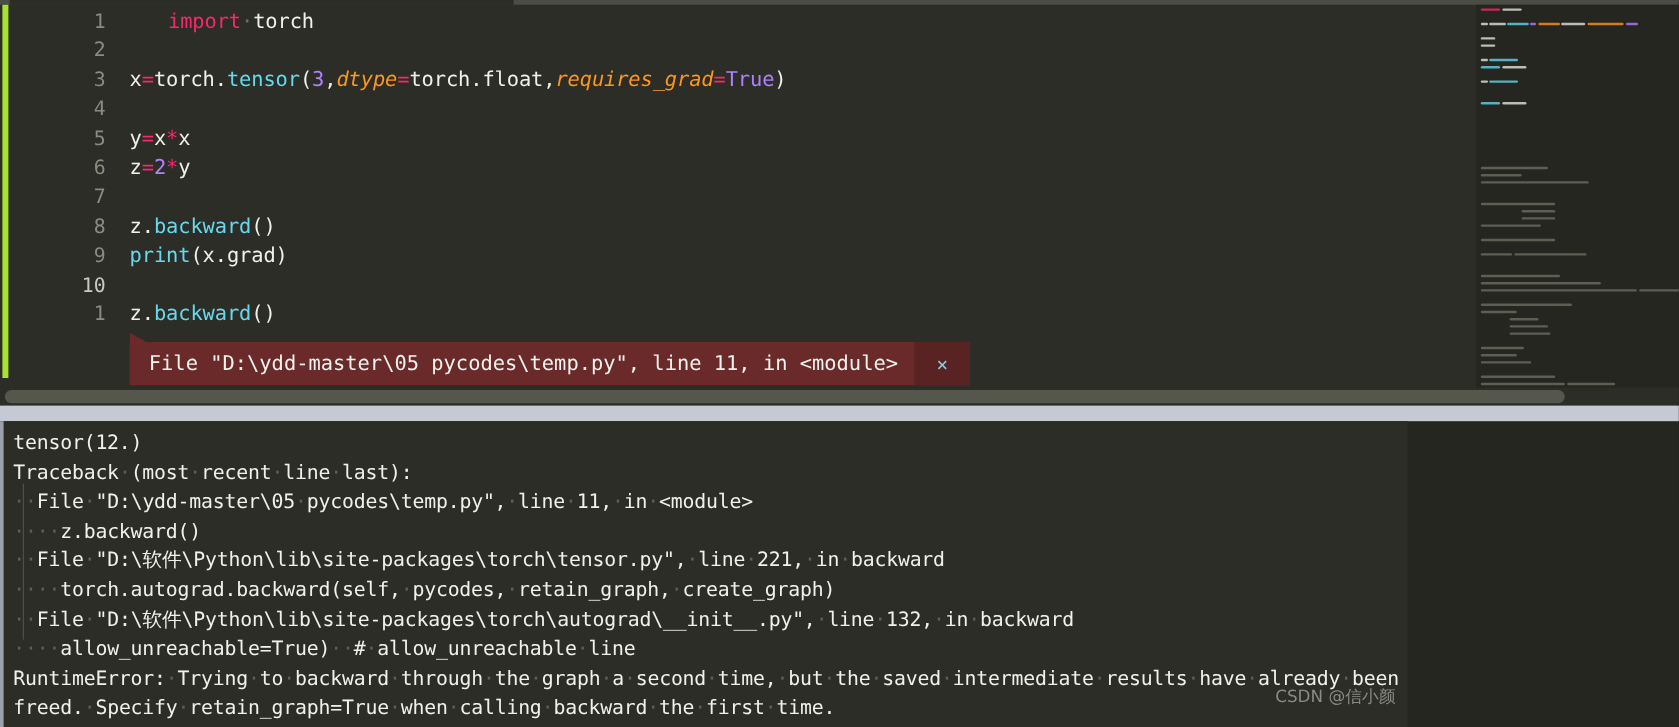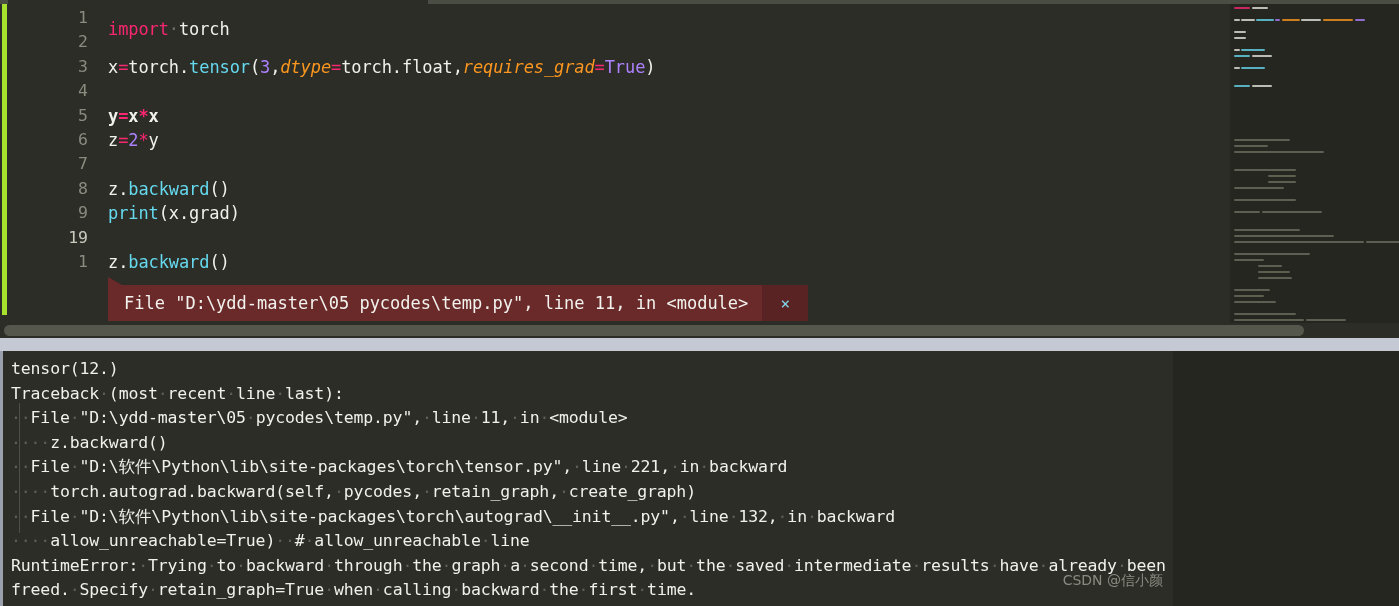--- a/index.html
+++ b/index.html
@@ -227,30 +227,30 @@
   <div id="gutter">
       <div class="line-num" style="top: 0px;">1</div>
       <div class="line-num" style="top: 24.4px;">2</div>
       <div class="line-num" style="top: 48.8px;">3</div>
       <div class="line-num" style="top: 73.2px;">4</div>
       <div class="line-num" style="top: 97.6px;">5</div>
       <div class="line-num" style="top: 122px;">6</div>
       <div class="line-num" style="top: 146.4px;">7</div>
       <div class="line-num" style="top: 170.8px;">8</div>
       <div class="line-num" style="top: 195.2px;">9</div>
-      <div class="line-num current" style="top: 219.6px;">19</div>
+      <div class="line-num current" style="top: 219.6px;">10</div>
       <div class="line-num" style="top: 244px;">1</div>
     </div>
 
   <div id="code-area">
-      <div class="code-line" style="top: 11px;"><span class="tk-kw">import</span><span class="tk-dot">·</span><span class="tk-plain">torch</span></div>
+      <div class="code-line" style="top: 0px; margin-left: 32px;"><span class="tk-kw">import</span><span class="tk-dot">·</span><span class="tk-plain">torch</span></div>
       <div class="code-line" style="top: 24.4px;"></div>
       <div class="code-line" style="top: 48.8px;"><span class="tk-plain">x</span><span class="tk-op">=</span><span class="tk-plain">torch</span><span class="tk-plain">.</span><span class="tk-fn">tensor</span><span class="tk-plain">(</span><span class="tk-num">3</span><span class="tk-plain">,</span><span class="tk-param">dtype</span><span class="tk-op">=</span><span class="tk-plain">torch</span><span class="tk-plain">.</span><span class="tk-plain">float</span><span class="tk-plain">,</span><span class="tk-param">requires_grad</span><span class="tk-op">=</span><span class="tk-const">True</span><span class="tk-plain">)</span></div>
       <div class="code-line" style="top: 73.2px;"></div>
-      <div class="code-line" style="top: 97.6px; font-weight: bold;"><span class="tk-plain">y</span><span class="tk-op">=</span><span class="tk-plain">x</span><span class="tk-op">*</span><span class="tk-plain">x</span></div>
+      <div class="code-line" style="top: 97.6px;"><span class="tk-plain">y</span><span class="tk-op">=</span><span class="tk-plain">x</span><span class="tk-op">*</span><span class="tk-plain">x</span></div>
       <div class="code-line" style="top: 122px;"><span class="tk-plain">z</span><span class="tk-op">=</span><span class="tk-num">2</span><span class="tk-op">*</span><span class="tk-plain">y</span></div>
       <div class="code-line" style="top: 146.4px;"></div>
       <div class="code-line" style="top: 170.8px;"><span class="tk-plain">z</span><span class="tk-plain">.</span><span class="tk-fn">backward</span><span class="tk-plain">()</span></div>
       <div class="code-line" style="top: 195.2px;"><span class="tk-fn">print</span><span class="tk-plain">(x.grad)</span></div>
       <div class="code-line" style="top: 219.6px;"></div>
       <div class="code-line" style="top: 244px;"><span class="tk-plain">z</span><span class="tk-plain">.</span><span class="tk-fn">backward</span><span class="tk-plain">()</span></div>
     </div>
 
   <div id="error-tooltip-notch"></div>
   <div id="error-tooltip">

